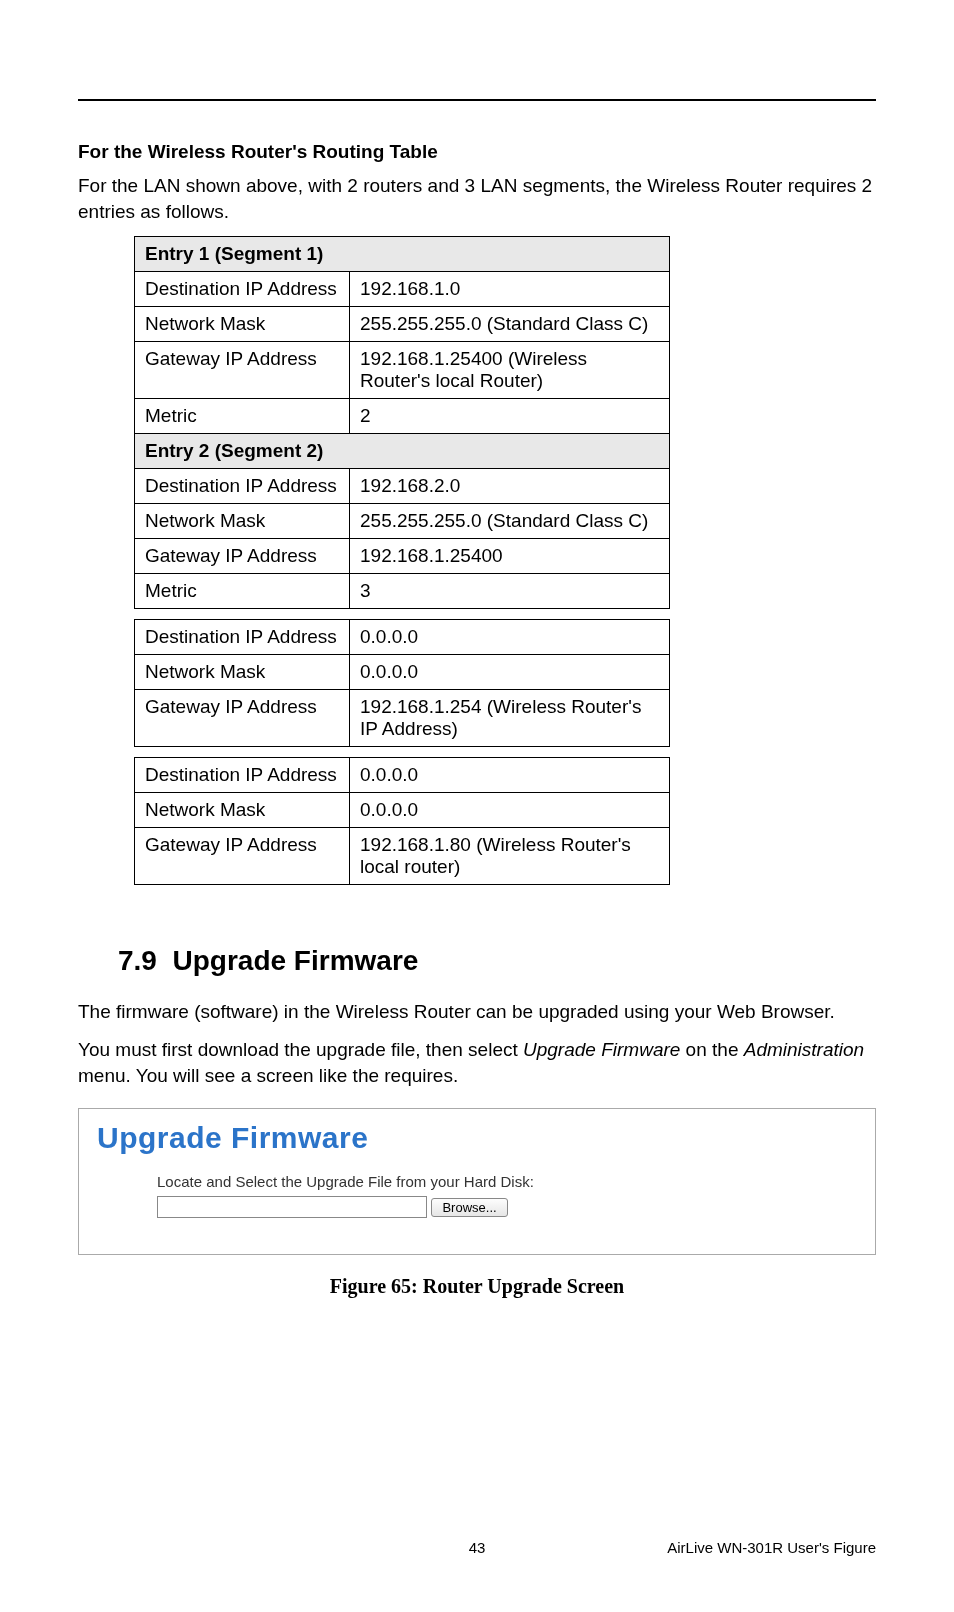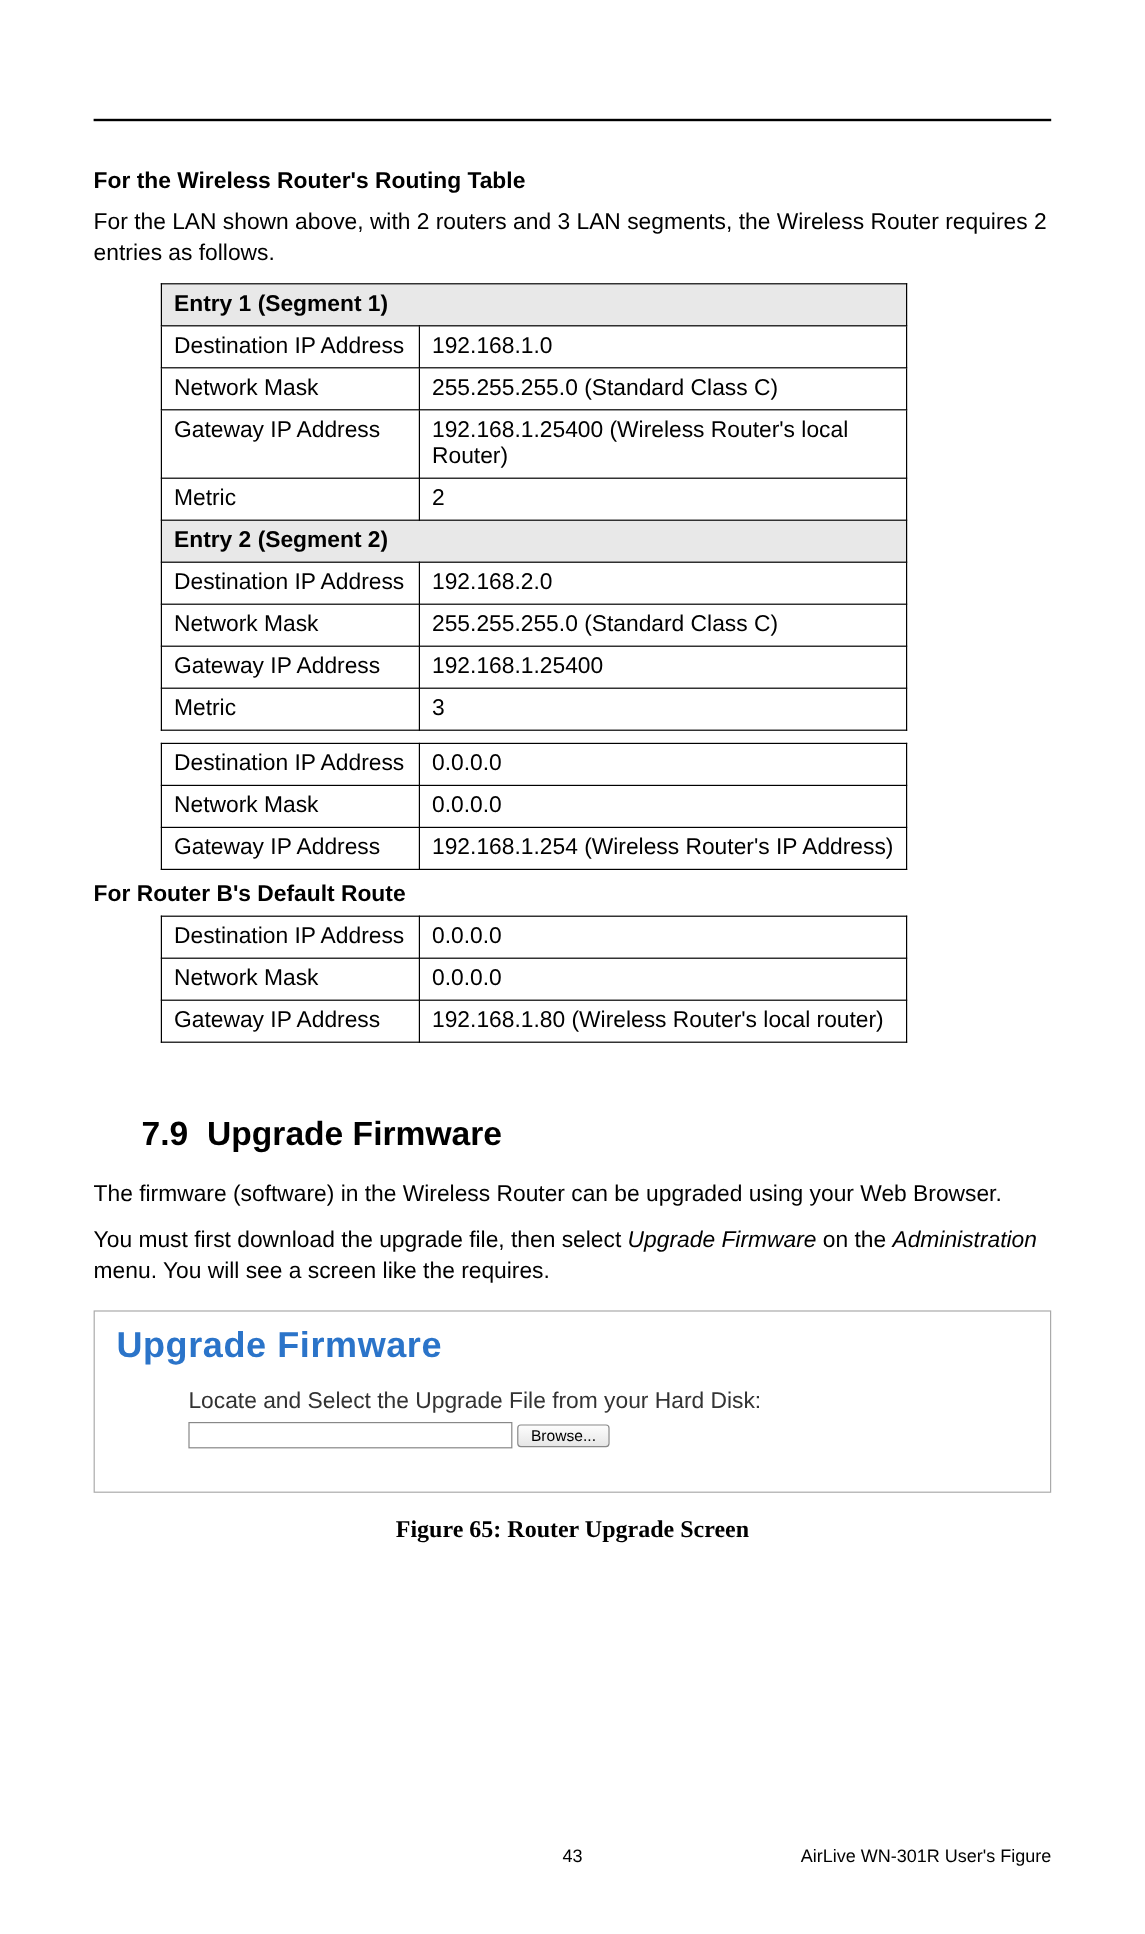--- a/index.html
+++ b/index.html
@@ -24,21 +24,21 @@
     margin-bottom: 10px;
   }
   .para {
     font-size: 19px;
     line-height: 1.35;
     margin-bottom: 12px;
   }
   .para .italic { font-style: italic; }
   table.routing {
     border-collapse: collapse;
-    width: 622px;
+    width: 536px;
     margin-left: 56px;
     margin-bottom: 10px;
     font-size: 19px;
   }
   table.routing td, table.routing th {
     border: 1px solid #000;
     padding: 6px 10px;
     text-align: left;
     vertical-align: top;
   }
@@ -70,21 +70,21 @@
   .upgrade-title {
     color: #2b74c9;
     font-family: Arial, Helvetica, sans-serif;
     font-weight: bold;
     font-size: 30px;
     letter-spacing: 0.5px;
     margin-bottom: 18px;
   }
   .locate-row {
     margin-left: 60px;
-    font-size: 19px;
+    font-size: 15px;
     color: #333;
     margin-bottom: 6px;
   }
   .file-row {
     margin-left: 60px;
     margin-bottom: 22px;
   }
   .file-input-box {
     display: inline-block;
     width: 270px;
@@ -196,21 +196,20 @@
           <td class="label-col">Network Mask</td>
           <td>0.0.0.0</td>
         </tr>
     <tr>
           <td class="label-col">Gateway IP Address</td>
           <td>192.168.1.254  (Wireless Router's IP Address)</td>
         </tr>
   </tbody>
     </table>
 
-  <div class="sub-heading">For Router B's Default Route</div>
   <table class="routing">
     <tbody>
         <tr>
           <td class="label-col">Destination IP Address</td>
           <td>0.0.0.0</td>
         </tr>
     <tr>
           <td class="label-col">Network Mask</td>
           <td>0.0.0.0</td>
         </tr>

